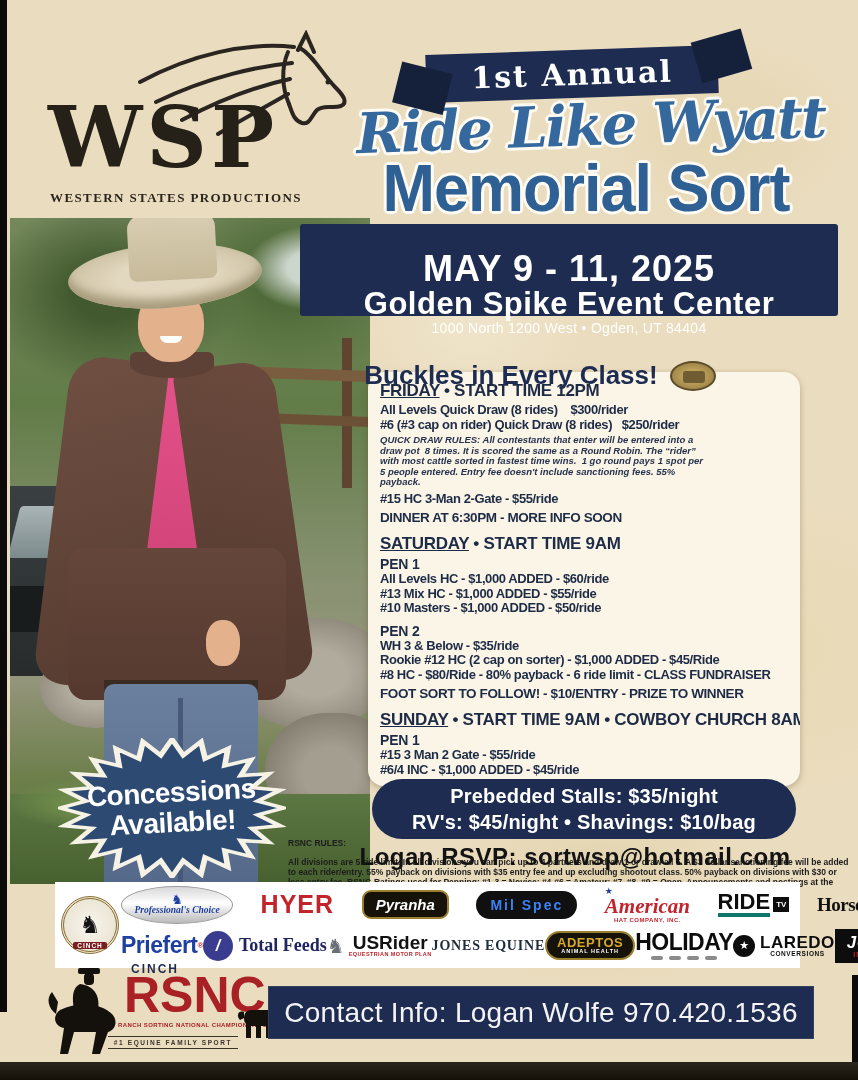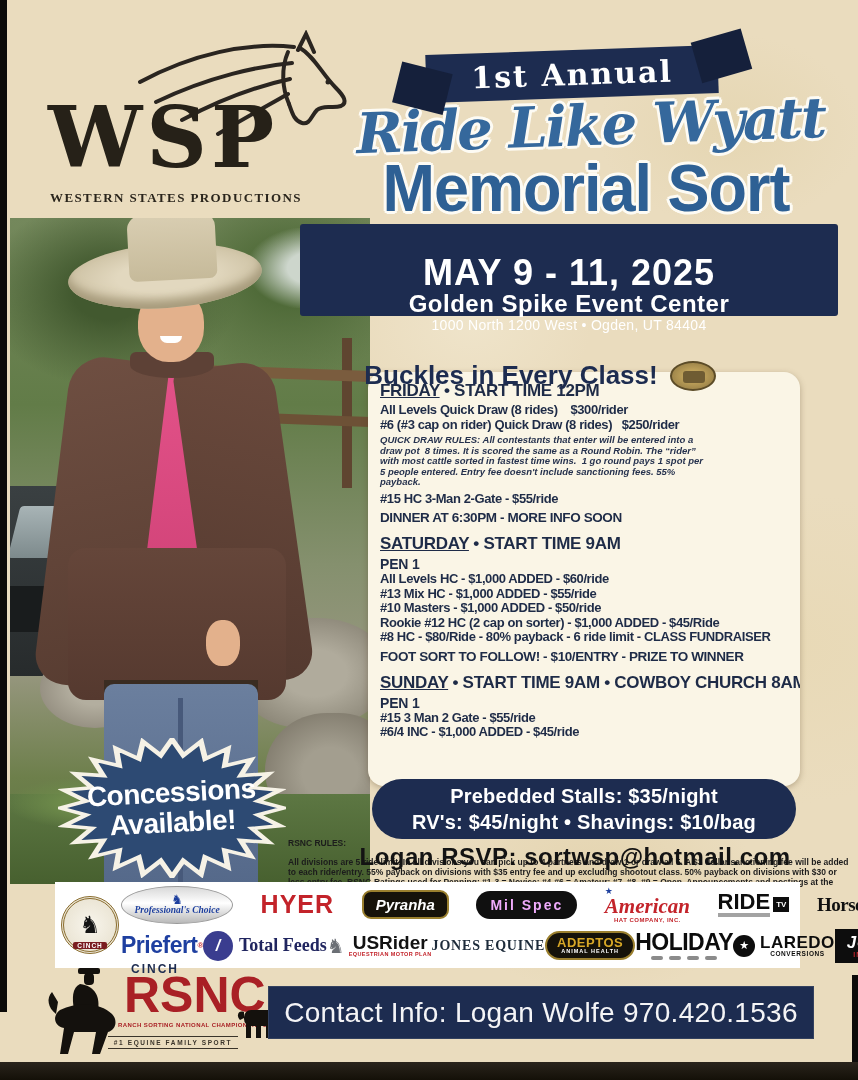--- a/index.html
+++ b/index.html
@@ -40,21 +40,21 @@
                   font-family:"DejaVu Serif", serif; font-style:italic; font-weight:bold; font-size:56px;
                   color:#35689c; transform:rotate(-2deg); letter-spacing:-2px; white-space:nowrap; z-index:1; }
   .block-title { position:absolute; left:330px; top:152px; width:512px; text-align:center;
                  font-weight:bold; font-size:63px; color:#2e6094; letter-spacing:-1px;
                  transform:scaleY(1.05); white-space:nowrap; z-index:1; }
 
   
   .date-banner { position:absolute; left:300px; top:224px; width:538px; height:92px; background:#1d2c50;
                  border-radius:3px; display:flex; flex-direction:column; align-items:center; justify-content:center; color:#fff; z-index:3; }
   .d1 { font-size:36px; font-weight:bold; letter-spacing:1px; line-height:1.0;margin-top:48px; }
-  .d2 { font-size:24px; font-weight:bold; letter-spacing:0.5px; line-height:1.1; }
+  .d2 { font-size:31px; font-weight:bold; letter-spacing:0.5px; line-height:1.1; }
   .d3 { font-size:14px; font-weight:normal; letter-spacing:0.3px; line-height:1.1; }
   .cash { position:absolute; left:300px; top:314px; width:538px; text-align:center; font-weight:bold;
           font-size:45px; color:#3a6b9d; letter-spacing:1px; white-space:nowrap; z-index:3; }
   .buckles-row { position:absolute; left:300px; top:360px; width:480px; display:flex; align-items:center;
                  justify-content:center; gap:12px; z-index:3; }
   .buckles-text { font-weight:bold; font-size:26px; color:#1d2c50; white-space:nowrap; }
   .buckle-icon { width:46px; height:30px; border-radius:50%; border:2px solid #5c4c28;
                  background:radial-gradient(#d7b766, #8a7340); position:relative; }
   .buckle-icon::after { content:""; position:absolute; left:11px; top:8px; width:22px; height:12px;
                  background:#6f5c33; border-radius:3px; }
@@ -140,27 +140,27 @@
   .sp-row { display:flex; align-items:center; justify-content:space-between; height:41px; padding:0 2px; }
   .sp { display:flex; align-items:center; justify-content:center; white-space:nowrap; }
   .col { flex-direction:column; line-height:1; }
   .prof { width:112px; height:38px; border-radius:50%; border:1px solid #9a9a9a;
           background:linear-gradient(180deg,#d8d8d8,#ffffff 45%,#b9b9b9); color:#1d3f9e; }
   .prof-knight { font-size:13px; line-height:1; }
   .prof-label { font-family:"Liberation Serif", serif; font-style:italic; font-weight:bold; font-size:9.5px; }
   .hyer { color:#c3232a; font-weight:bold; font-size:25px; letter-spacing:1px; }
   .pyranha { background:#16120a; border:2px solid #9a7f2e; border-radius:9px; padding:4px 12px;
              color:#fff; font-style:italic; font-weight:bold; font-size:15px; }
-  .milspec { background:#101010; border-radius:16px; padding:6px 14px; color:#f0abfc; font-weight:bold; font-size:14px; letter-spacing:2px; }
+  .milspec { background:#101010; border-radius:16px; padding:6px 14px; color:#3b82f6; font-weight:bold; font-size:14px; letter-spacing:2px; }
   .american { color:#c3232a; }
   .american-star { font-size:9px; color:#1d3f9e; align-self:flex-start; }
   .american-label { font-family:"Liberation Serif", serif; font-style:italic; font-weight:bold; font-size:21px; }
   .american-sub { font-size:6px; font-weight:bold; letter-spacing:0.5px; }
   .ridetv { gap:3px; }
-  .ride-label { font-weight:bold; font-size:22px; color:#0d0d0d; border-bottom:4px solid #a3a3a3; line-height:0.95; }
+  .ride-label { font-weight:bold; font-size:22px; color:#0d0d0d; border-bottom:4px solid #0f766e; line-height:0.95; }
   .tv-box { background:#0d0d0d; color:#fff; font-weight:bold; font-size:8px; padding:3px 3px; }
   .horserider { font-family:"Liberation Serif", serif; font-weight:bold; font-size:19px; color:#111; letter-spacing:-0.5px; }
   .priefert { color:#1e3fa0; font-weight:bold; font-size:23px; letter-spacing:-0.5px; }
   .priefert::after { content:"®"; font-size:8px; color:#c3232a; vertical-align:top; }
   .totalfeeds { gap:6px; }
   .tf-icon { width:30px; height:30px; border-radius:50%; background:#3a3d8f; color:#fff; display:flex;
              align-items:center; justify-content:center; font-weight:bold; font-size:16px; font-style:italic; }
   .tf-label { font-family:"Liberation Serif", serif; font-weight:bold; font-size:18px; color:#20255f; }
   .usrider { gap:4px; }
   .us-knight { font-size:20px; color:#6b6f75; }
@@ -271,20 +271,22 @@
     <div class="sline">#6 (#3 cap on rider) Quick Draw (8 rides)   $250/rider</div>
     <div class="rules">QUICK DRAW RULES: All contestants that enter will be entered into a draw pot  8 times. It is scored the same as a Round Robin. The “rider” with most cattle sorted in fastest time wins.  1 go round pays 1 spot per 5 people entered. Entry fee doesn't include sanctioning fees. 55% payback.</div>
     <div class="sline">#15 HC 3-Man 2-Gate - $55/ride</div>
     <div class="strong-line">DINNER AT 6:30PM - MORE INFO SOON</div>
 
     <div class="sched-head mt9"><span class="day">SATURDAY</span><span> • START TIME 9AM</span></div>
     <div class="pen" style="margin-top:2px">PEN 1</div>
     <div class="sline">All Levels HC - $1,000 ADDED - $60/ride</div>
     <div class="sline">#13 Mix HC - $1,000 ADDED - $55/ride</div>
     <div class="sline">#10 Masters - $1,000 ADDED - $50/ride</div>
+    <div class="pen">PEN 2</div>
+    <div class="sline">WH 3 &amp; Below - $35/ride</div>
     <div class="sline">Rookie #12 HC (2 cap on sorter) - $1,000 ADDED - $45/Ride</div>
     <div class="sline">#8 HC - $80/Ride - 80% payback - 6 ride limit - CLASS FUNDRAISER</div>
     <div class="strong-line">FOOT SORT TO FOLLOW! - $10/ENTRY - PRIZE TO WINNER</div>
 
     <div class="sched-head mt9"><span class="day">SUNDAY</span><span> • START TIME 9AM • COWBOY CHURCH 8AM</span></div>
     <div class="pen" style="margin-top:2px">PEN 1</div>
     <div class="sline">#15 3 Man 2 Gate - $55/ride</div>
     <div class="sline">#6/4 INC - $1,000 ADDED - $45/ride</div>
 
   </div>

